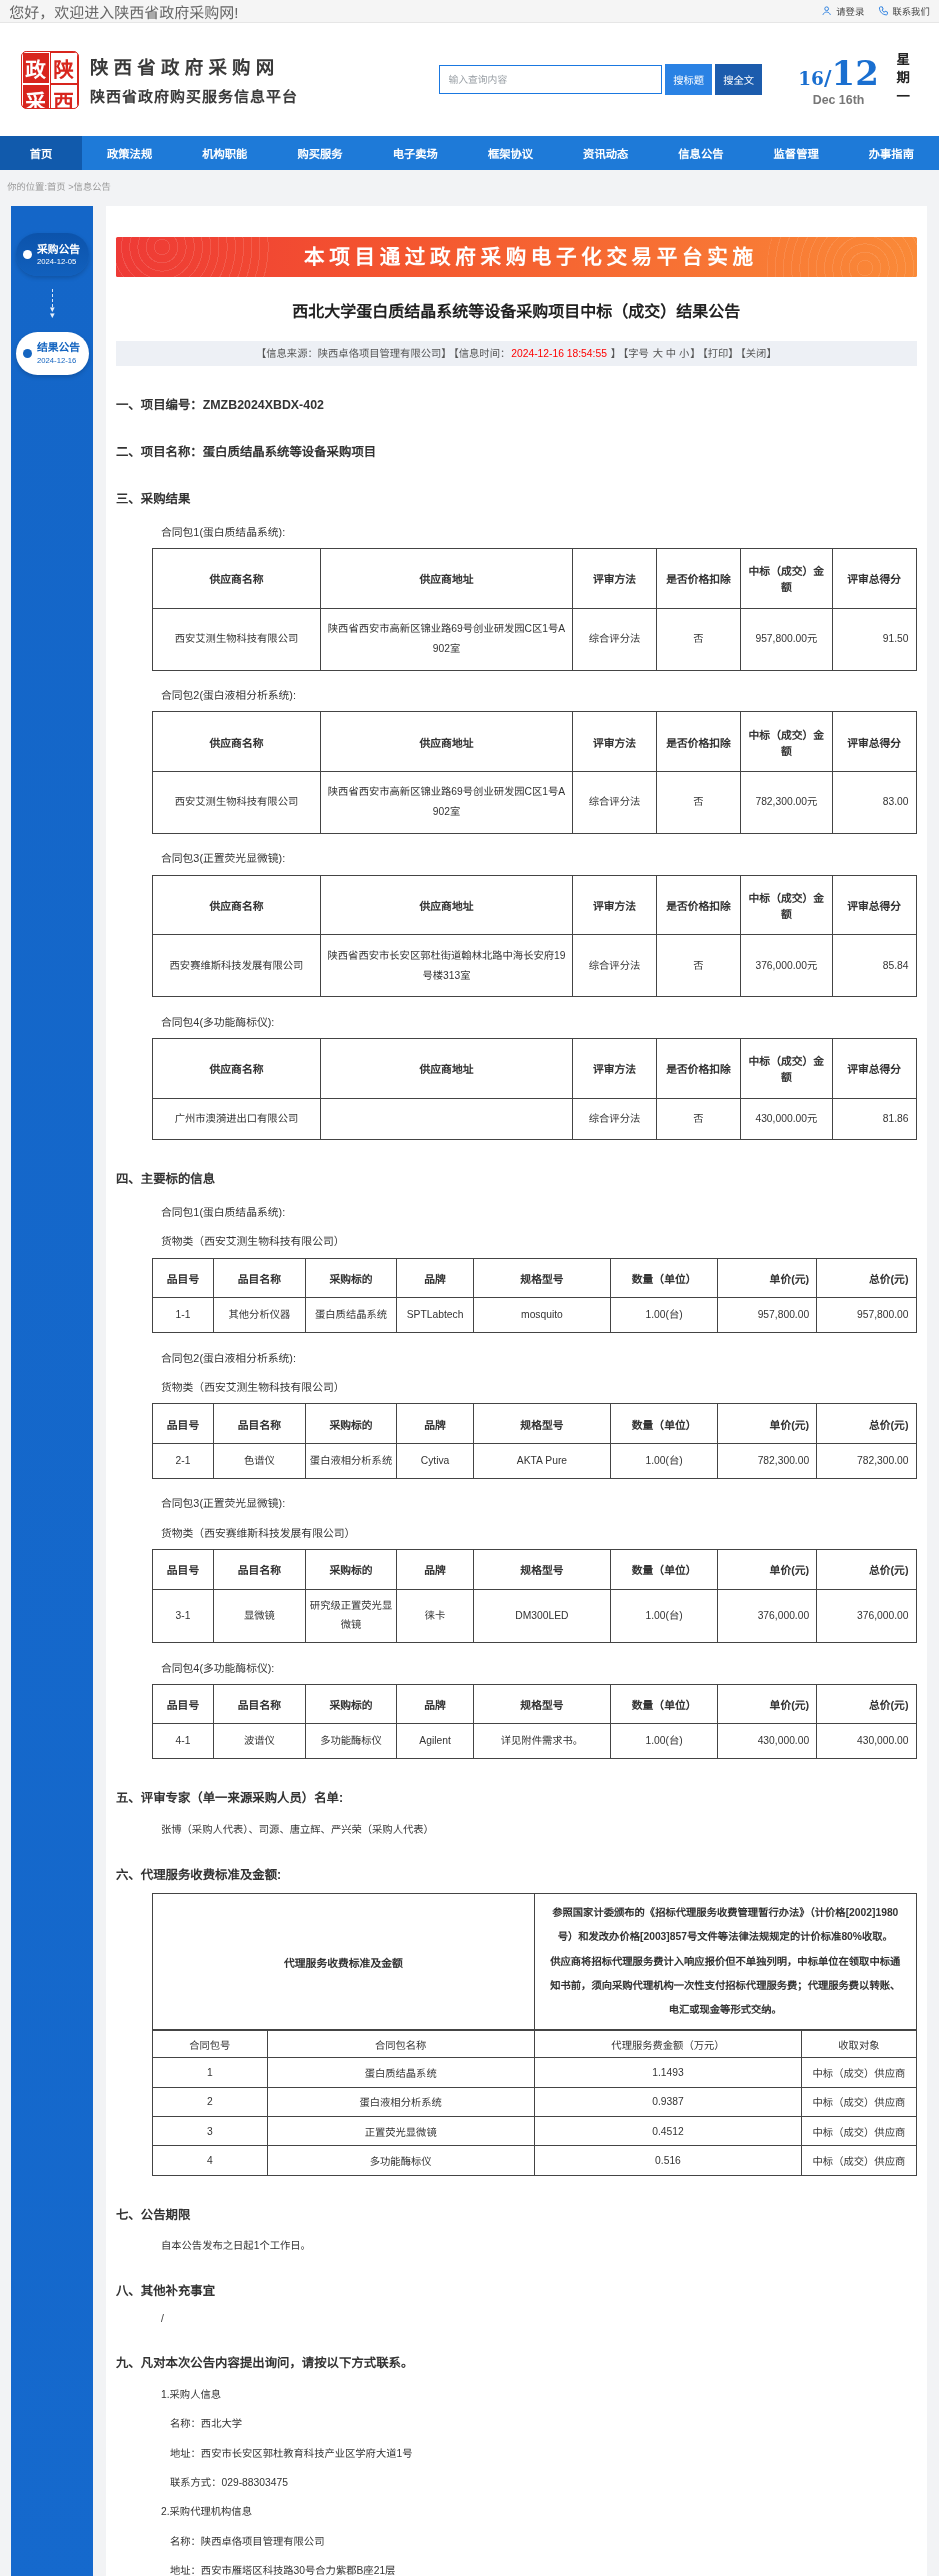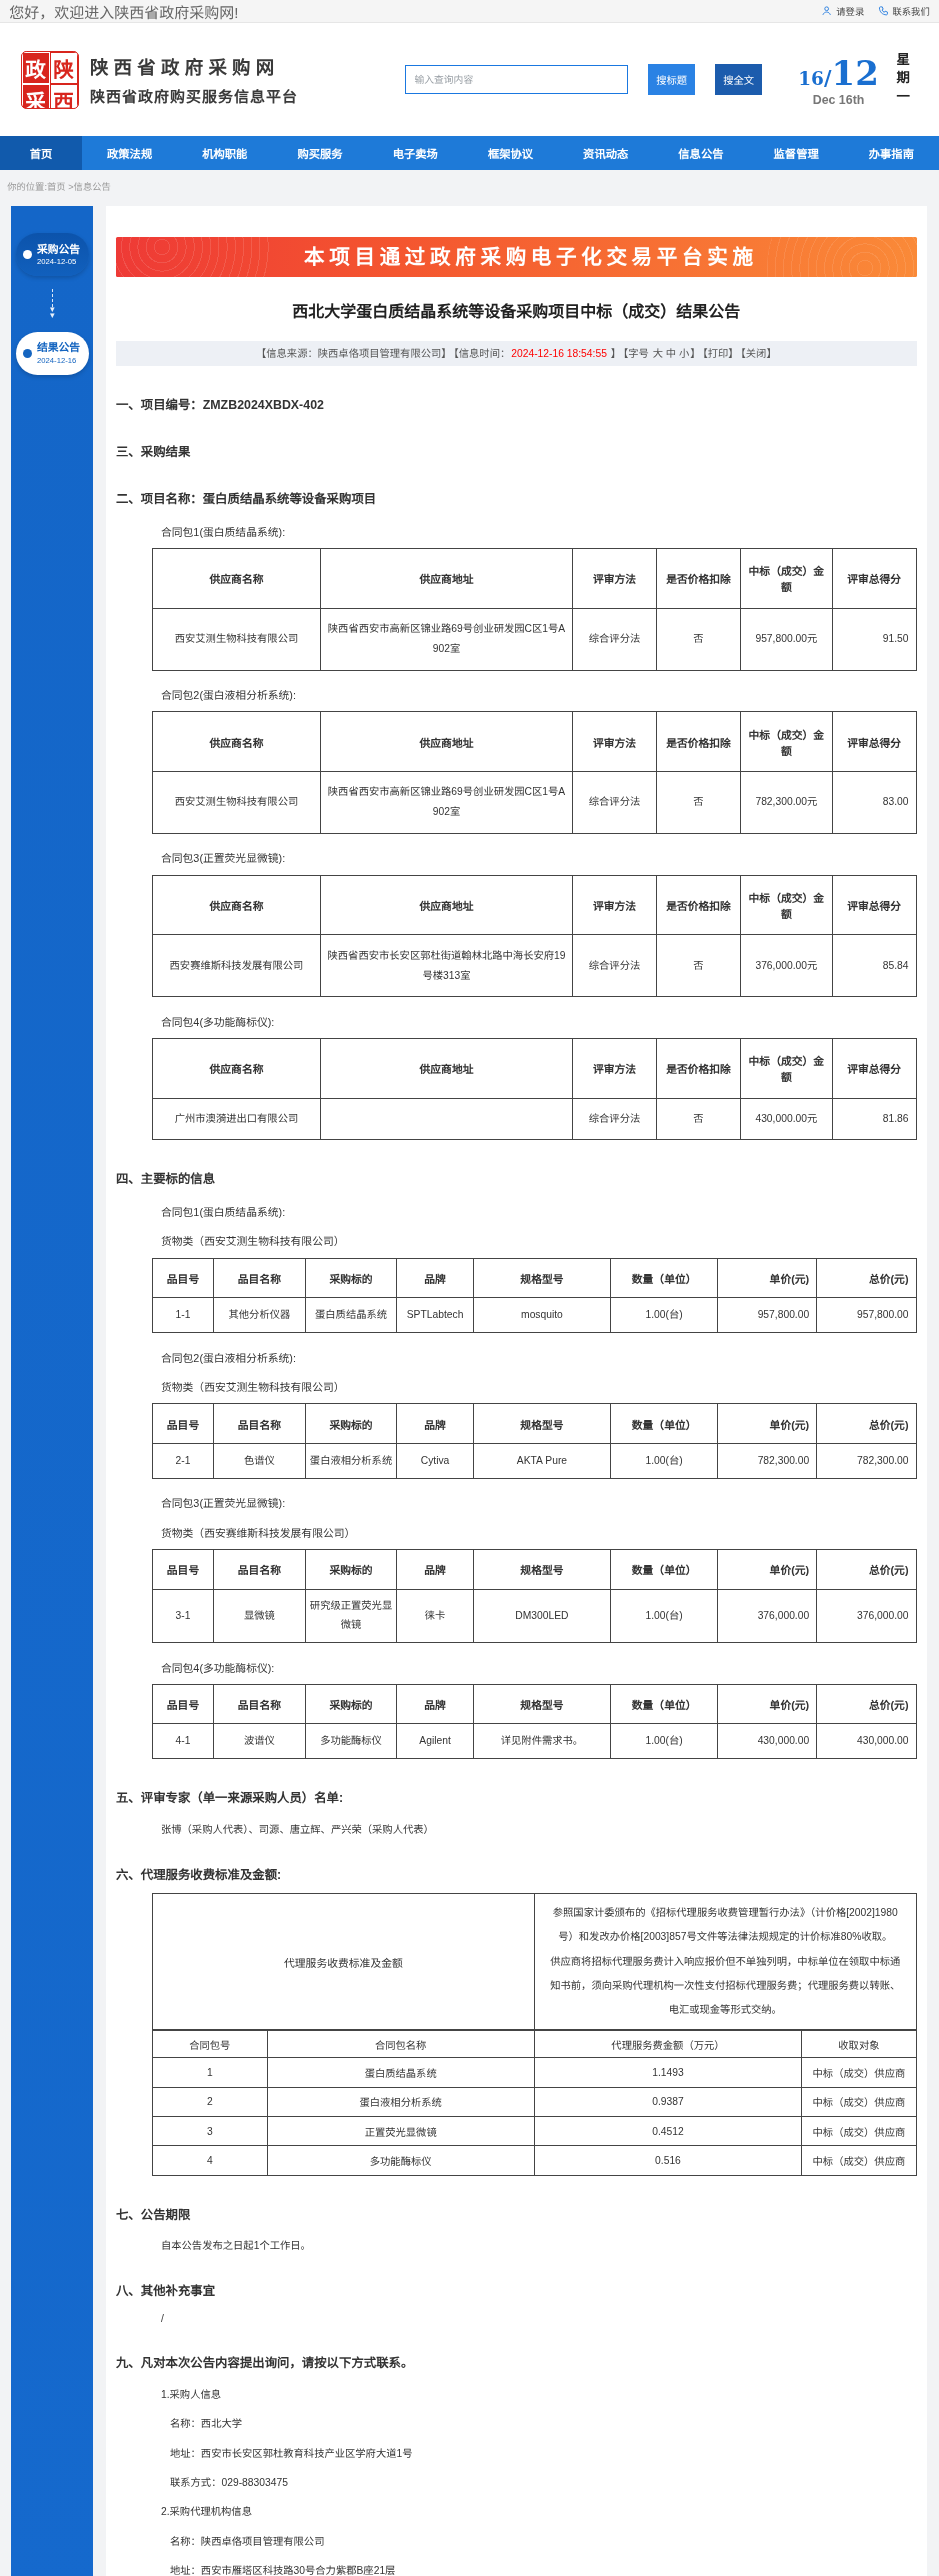--- a/index.html
+++ b/index.html
@@ -20,21 +20,21 @@
   .logo-group { display:flex; align-items:center; gap:11.3px; }
   .seal { width:58px; height:58px; background:#d8251d; border:1.5px solid #d8251d; border-radius:5.2px;
     display:grid; grid-template-columns:1fr 1fr; grid-template-rows:1fr 1fr; overflow:hidden; }
   .seal span { display:flex; align-items:center; justify-content:center; font-size:20.6px; font-weight:bold;
     font-family:"DejaVu Serif","Liberation Serif",serif; }
   .seal .red-cell { background:#d8251d; color:#fff; border:1px solid #fff; }
   .seal .white-cell { background:#fff; color:#d8251d; border:1px solid #d8251d; }
   .site-titles .main-title { font-size:18.5px; font-weight:bold; color:#3a3a3a; letter-spacing:5.2px; }
   .site-titles .sub-title { font-size:15px; font-weight:bold; color:#3a3a3a; margin-top:5.2px; letter-spacing:1px; }
   .header-spacer { flex:1; }
-  .search-group { display:flex; align-items:center; gap:20px; margin-right:36px; }
+  .search-group { display:flex; align-items:center; gap:3px; margin-right:36px; }
   .search-input { width:223px; height:29px; border:1px solid #1a78e0; font-size:9.8px; padding:0 8.2px; outline:none; color:#333; }
   .search-input::placeholder { color:#9aa0a6; }
   .search-btn { width:47px; height:31px; border:none; color:#fff; font-size:10.3px; cursor:pointer;
     font-family:"Liberation Sans","DejaVu Sans",sans-serif; }
   .btn-title { background:#2a82e4; }
   .btn-fulltext { background:#1c5cad; }
   .date-group { display:flex; align-items:center; gap:12.4px; padding-right:7.2px; }
   .date-numbers { text-align:center; }
   .date-frac { font-family:"DejaVu Serif","Liberation Serif",serif; color:#1a6fd0; font-weight:bold; }
   .date-day { font-size:18.5px; }
@@ -90,21 +90,21 @@
   table { border-collapse:collapse; width:calc(100% - 36px); margin-left:36px; table-layout:fixed; }
   .data-table { margin-top:9.3px; }
   th,td { border:0.5px solid #444; font-size:10.3px; color:#333; word-break:break-all; }
   .result-table th { font-weight:bold; font-size:10.8px; padding:13.4px 3.1px; text-align:center; }
   .result-table td { padding:10.3px 5.2px; text-align:center; line-height:1.95; }
   .result-table td.score-cell { text-align:right; padding-right:7.2px; }
   .goods-table th { font-weight:bold; font-size:10.8px; padding:11.3px 3.1px; text-align:center; }
   .goods-table td { padding:7.7px 4.1px; text-align:center; line-height:1.8; }
   .goods-table th.num-col, .goods-table td.num-col { text-align:right; padding-right:7.2px; }
   .std-table { margin-top:10.3px; }
-  .std-table td { padding:7.2px 12.4px; }
+  .std-table td { padding:7.2px 12.4px;font-weight:bold; }
   .std-table .std-label { text-align:center; font-size:10.8px; }
   .std-table .std-text { text-align:center; line-height:2.35; font-size:10.3px; }
   .std-text p + p { margin-top:0; }
   .fee-table { margin-top:-0.5px; }
   .fee-table th { font-weight:normal; padding:5.7px 3.1px; text-align:center; font-size:10.3px; }
   .fee-table td { padding:6.7px 3.1px; text-align:center; }
 </style>
 </head>
 <body>
 
@@ -206,22 +206,22 @@
       <div class="banner-text">本项目通过政府采购电子化交易平台实施</div>
     </div>
 
     <h1 class="article-title">西北大学蛋白质结晶系统等设备采购项目中标（成交）结果公告</h1>
 
     <div class="meta-bar">
       <span class="seg">【信息来源：陕西卓佫项目管理有限公司】</span><span class="seg">【信息时间：</span><span class="meta-time">2024-12-16 18:54:55</span><span class="seg"> 】</span><span class="seg">【字号</span> <span class="meta-ctrl">大</span> <span class="meta-ctrl">中</span> <span class="meta-ctrl">小</span><span class="seg">】</span><span class="meta-ctrl seg">【打印】</span><span class="meta-ctrl seg">【关闭】</span>
     </div>
 
     <h2 class="sec-heading">一、项目编号：ZMZB2024XBDX-402</h2>
+    <h2 class="sec-heading">二、项目名称：蛋白质结晶系统等设备采购项目</h2>
     <h2 class="sec-heading">三、采购结果</h2>
-    <h2 class="sec-heading">二、项目名称：蛋白质结晶系统等设备采购项目</h2>
 
     <div class="pkg-label indent-1">合同包1(蛋白质结晶系统):</div>
     <table class="data-table result-table">
       <colgroup>
           <col style="width:22%">
           <col style="width:33%">
           <col style="width:11%">
           <col style="width:11%">
           <col style="width:12%">
           <col style="width:11%">

